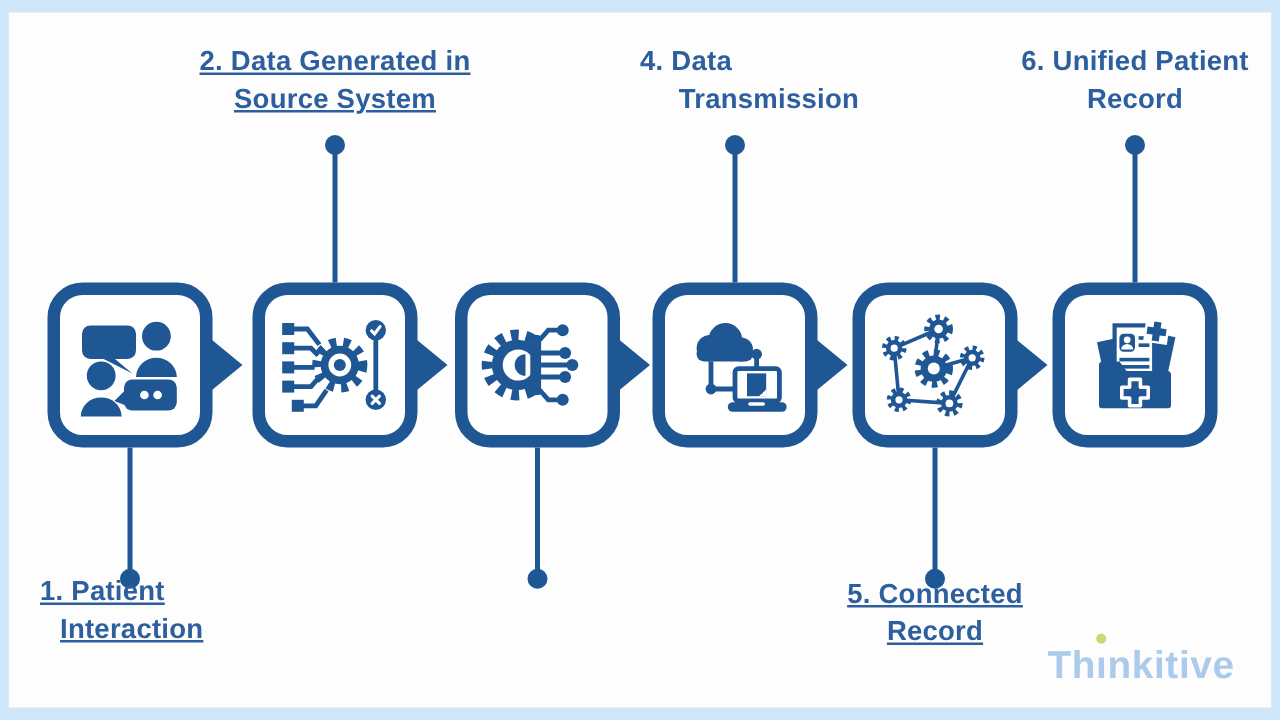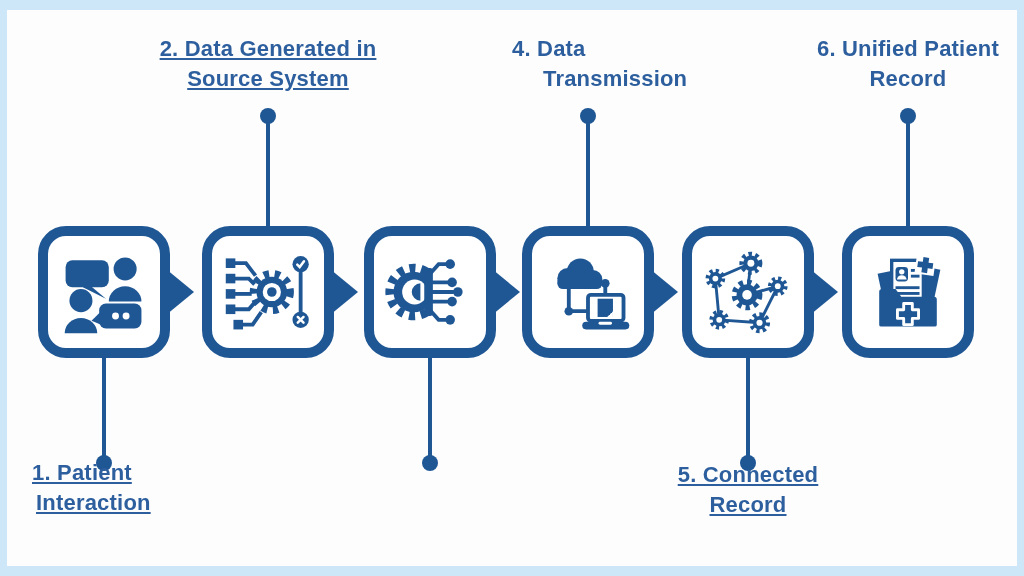--- a/index.html
+++ b/index.html
@@ -90,21 +90,21 @@
     font-size: 22px;
     line-height: 30px;
     font-weight: 700;
     letter-spacing: 0.2px;
     color: #2d5f9e;
     z-index: 3;
     white-space: nowrap;
   }
   .label.centered { text-align: center; white-space: normal; }
   .lab1 { left: 32px;  top: 458px; text-decoration: underline; }
-  .lab1 .ln2 { margin-left: 4px; }
+  .lab1 .ln2 { margin-left: 16px; }
   .lab2 { left: 108px; top: 34px; width: 320px; text-decoration: underline; }
   .lab3 { left: 314px; top: 476px; }
   .lab3 .ln2 { margin-left: 30px; }
   .lab4 { left: 512px; top: 34px; }
   .lab4 .ln2 { margin-left: 31px; }
   .lab5 { left: 618px; top: 460px; width: 260px; text-decoration: underline; }
   .lab6 { left: 778px; top: 34px; width: 260px; }
 
   
   .logo {
@@ -322,13 +322,16 @@
       <path d="M45.5 62 h9 v6.5 h6.5 v9 h-6.5 v6.5 h-9 v-6.5 h-6.5 v-9 h6.5 z" fill="none" stroke="#fff" stroke-width="3" stroke-linejoin="round"></path>
     </svg>
   </div>
   <div class="stem top st6"></div>
   <div class="dot top d6"></div>
   <div class="label centered lab6">
     <div class="ln1">6. Unified Patient</div>
     <div class="ln2">Record</div>
   </div>
 
+  <div class="logo">
+    <span>Th</span><span class="i-stem"><span class="i-dot"></span><span>ı</span></span><span>nkitive</span>
+  </div>
 </div>
 
 </body></html>

